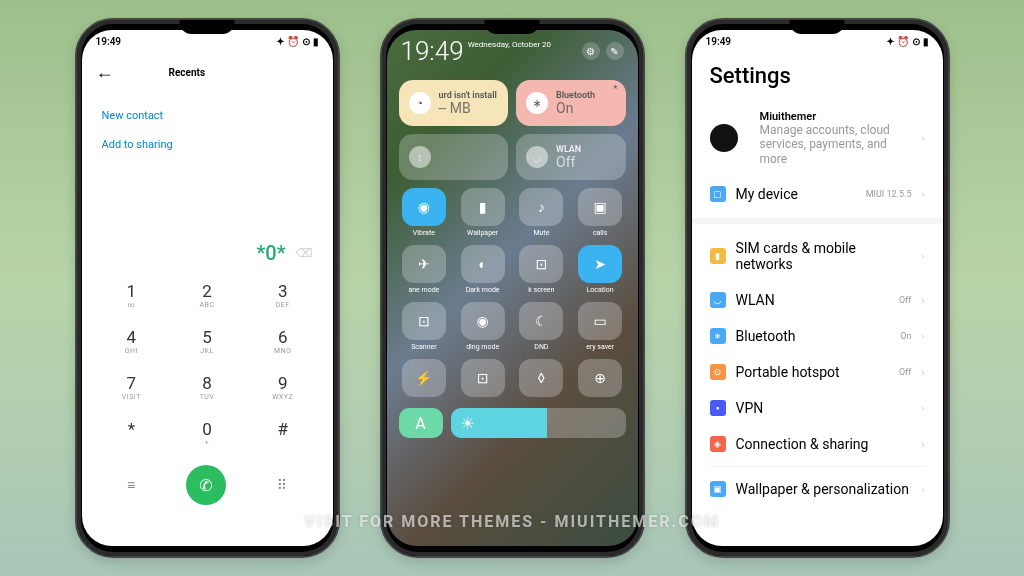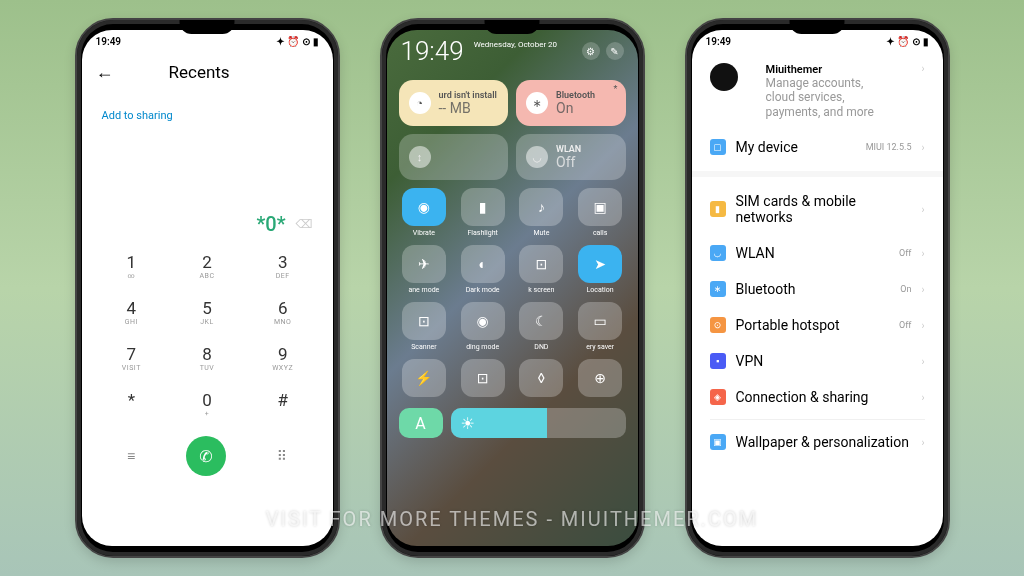--- a/index.html
+++ b/index.html
@@ -5,21 +5,21 @@
 * { box-sizing: border-box; margin: 0; padding: 0; }
 body {
   width: 1024px; height: 576px;
   background: linear-gradient(180deg, #9dc08b 0%, #b8d4a9 50%, #a8c5b8 100%);
   font-family: -apple-system, "Segoe UI", Roboto, sans-serif;
   display: flex; justify-content: center; align-items: center; gap: 40px;
   position: relative;
 }
 .watermark {
   position: absolute; bottom: 45px; left: 50%; transform: translateX(-50%);
-  color: rgba(255,255,255,0.6); font-weight: 400; font-size: 20px;
+  color: rgba(255,255,255,0.6); font-weight: 700; font-size: 16px;
   letter-spacing: 2px; text-shadow: 0 0 3px rgba(0,0,0,0.2);
 }
 .phone {
   width: 265px; height: 540px;
   border: 2px solid #444; border-radius: 38px;
   background: #000; padding: 10px 5px;
   box-shadow: inset 0 0 0 4px #2a2a2a, 0 4px 12px rgba(0,0,0,0.15);
   position: relative;
 }
 .screen {
@@ -34,38 +34,38 @@
 .status-bar .right { display: flex; gap: 3px; align-items: center; }
 .notch {
   position: absolute; top: 0; left: 50%; transform: translateX(-50%);
   width: 55px; height: 14px; background: #000;
   border-radius: 0 0 12px 12px; z-index: 10;
 }
 
 
 .p1 .header { padding: 8px 14px; display:flex; align-items:center; gap: 55px; }
 .p1 .back-arrow { font-size: 18px; }
-.p1 .title { font-size: 17px; font-weight: 400; }
+.p1 .title { font-size: 10px; font-weight: 700; }
 .p1 .actions { padding: 10px 20px; }
 .p1 .action { color: #0088cc; font-size: 11px; padding: 8px 0; }
 .p1 .dial-display { text-align: right; padding: 12px 20px 6px; font-size: 20px; font-weight: 500; color: #2aa876; display:flex; justify-content:flex-end; align-items:center; gap:10px;}
 .p1 .backsp { color:#ccc; font-size:12px; }
 .p1 .keypad { display: grid; grid-template-columns: repeat(3,1fr); padding: 4px 12px; gap: 6px 0; }
 .p1 .key { text-align: center; padding: 6px; }
 .p1 .key .num { font-size: 17px; font-weight: 400; color:#333; }
 .p1 .key .sub { font-size: 7px; color: #999; letter-spacing: 0.5px; }
 .p1 .bottom-row { display:flex; justify-content:space-around; align-items:center; padding: 8px 20px; }
 .p1 .call-btn { width: 40px; height: 40px; border-radius: 50%; background: #2bbd5f; display:flex; align-items:center; justify-content:center; color:#fff; font-size:16px; }
 .p1 .menu-icn { color:#888; font-size:14px; }
 
 
 .p2 .screen { background: linear-gradient(135deg, #4a6b3d 0%, #3d5e35 20%, #6b7c8f 45%, #5a4d3f 70%, #3a4d3f 100%); }
 .p2 .cc-head { padding: 6px 14px; color:#fff; }
 .p2 .cc-time { font-size: 26px; font-weight: 300; display:inline-block; }
-.p2 .cc-date { font-size: 8px; display:inline-block; margin-left: 6px; vertical-align: top; margin-top:4px; }
+.p2 .cc-date { font-size: 8px; display:inline-block; vertical-align: top; margin-top:4px; }
 .p2 .cc-icons { float: right; display:flex; gap:6px; margin-top:6px; }
 .p2 .cc-ico { width:18px; height:18px; border-radius:50%; background:rgba(255,255,255,0.2); display:flex; align-items:center; justify-content:center; font-size:10px; }
 .p2 .tiles { padding: 8px 12px; display:flex; flex-direction:column; gap:8px; }
 .p2 .tile-row { display:flex; gap:8px; }
 .p2 .big-tile { flex:1; border-radius:14px; padding:10px; display:flex; align-items:center; gap:8px; font-size:9px; min-height:40px; position:relative; }
 .p2 .t-data { background: #f5e5b8; color:#555; }
 .p2 .t-bt { background: #f5b8b0; color:#555; }
 .p2 .t-bt::before { content:"*"; position:absolute; top:4px; right:8px; color:#555; }
 .p2 .t-dim { background: rgba(255,255,255,0.24); color:#eee; }
 .p2 .tile-ico { width:22px; height:22px; border-radius:50%; background:rgba(255,255,255,0.5); display:flex; align-items:center; justify-content:center; font-size:11px; flex-shrink:0; }
@@ -78,21 +78,21 @@
 .p2 .toggle.active .tbox { background:#3bb3f0; }
 .p2 .toggle .tlabel { font-size:7px; color:#fff; }
 .p2 .bottom-ctrl { display:flex; gap:8px; padding:8px 12px; }
 .p2 .auto-btn { width:44px; height:30px; border-radius:10px; background:#6ed9a8; display:flex; align-items:center; justify-content:center; color:#fff; }
 .p2 .bright { flex:1; height:30px; border-radius:10px; background:rgba(255,255,255,0.25); position:relative; overflow:hidden; }
 .p2 .bright-fill { position:absolute; left:0; top:0; bottom:0; width:55%; background:#5dd4e0; display:flex; align-items:center; padding-left:10px; color:#fff; }
 
 
 .p3 .s-title { font-size: 22px; font-weight: 500; padding: 10px 18px 12px; }
 .p3 .search { margin: 0 14px 10px; background:#f1f1f1; border-radius: 20px; padding: 7px 12px; color:#aaa; font-size:10px; }
-.p3 .profile { display:flex; align-items:flex-start; padding:10px 18px; gap:28px; }
+.p3 .profile { display:flex; align-items:center; padding:10px 18px; gap:22px; }
 .p3 .avatar { width:28px; height:28px; border-radius:50%; background:#111; flex-shrink:0; }
 .p3 .profile-txt .name { font-size:11px; font-weight:600; }
 .p3 .profile-txt .desc { font-size:12px; color:#999; line-height:1.2; }
 .p3 .chev { margin-left:auto; color:#ccc; font-size:10px; }
 .p3 .list-item { display:flex; align-items:center; padding:10px 18px; gap:10px; }
 .p3 .li-icon { width:16px; height:16px; border-radius:3px; display:flex; align-items:center; justify-content:center; font-size:9px; color:#fff; flex-shrink:0; }
 .p3 .li-label { font-size:14px; flex:1; }
 .p3 .li-val { font-size:9px; color:#999; }
 .p3 .divider { height:6px; background:#f6f6f6; margin:6px 0; }
 .p3 .thin-div { height:1px; background:#f0f0f0; margin:4px 18px; }
@@ -105,20 +105,21 @@
   <div class="screen">
     <div class="status-bar">
       <span>19:49</span>
       <span class="right">✦ ⏰ ⊙ ▮</span>
     </div>
     <div class="header">
       <span class="back-arrow">←</span>
       <span class="title">Recents</span>
     </div>
     <div class="actions">
+      <div class="action">New contact</div>
       <div class="action">Add to sharing</div>
     </div>
     <div style="height:60px"></div>
     <div class="dial-display">
       <span>*0*</span>
       <span class="backsp">⌫</span>
     </div>
     <div class="keypad" id="keypad">
         <div class="key">
           <div class="num">1</div>
@@ -222,21 +223,21 @@
           </div>
         </div>
       </div>
     <div class="toggle-grid" id="toggle-grid">
         <div class="toggle active">
           <div class="tbox">◉</div>
           <div class="tlabel">Vibrate</div>
         </div>
         <div class="toggle">
           <div class="tbox">▮</div>
-          <div class="tlabel">Flashlight</div>
+          <div class="tlabel">Wallpaper</div>
         </div>
         <div class="toggle">
           <div class="tbox">♪</div>
           <div class="tlabel">Mute</div>
         </div>
         <div class="toggle">
           <div class="tbox">▣</div>
           <div class="tlabel">calls</div>
         </div>
         <div class="toggle">
@@ -296,20 +297,21 @@
   </div>
 </div>
 
 <div class="phone p3">
   <div class="notch"></div>
   <div class="screen">
     <div class="status-bar">
       <span>19:49</span>
       <span class="right">✦ ⏰ ⊙ ▮</span>
     </div>
+    <div class="s-title">Settings</div>
     <div class="profile">
       <div class="avatar"></div>
       <div class="profile-txt">
         <div class="name">Miuithemer</div>
         <div class="desc">Manage accounts, cloud services, payments, and more</div>
       </div>
       <span class="chev">›</span>
     </div>
     <div class="list-item">
       <div class="li-icon" style="background:#4aa8f5">▢</div>

